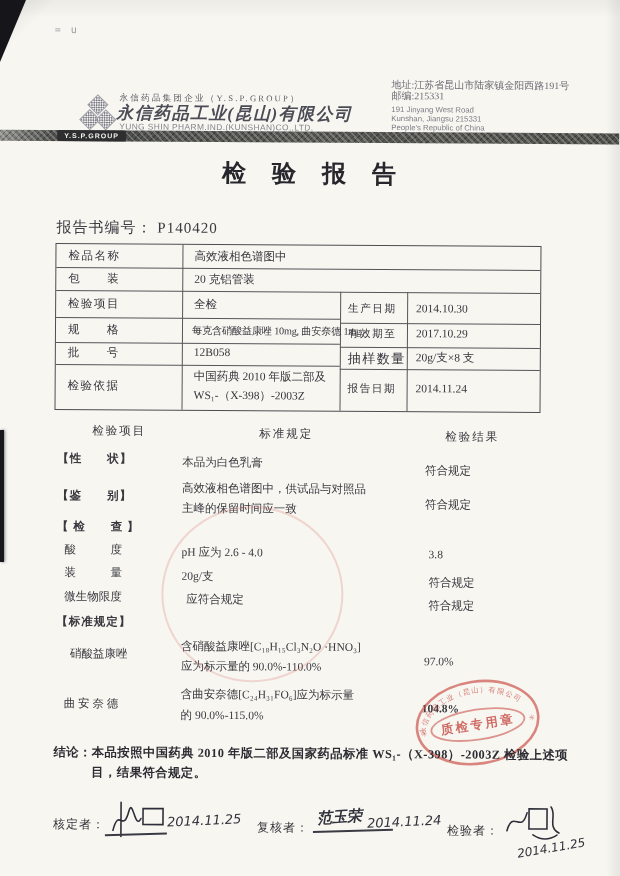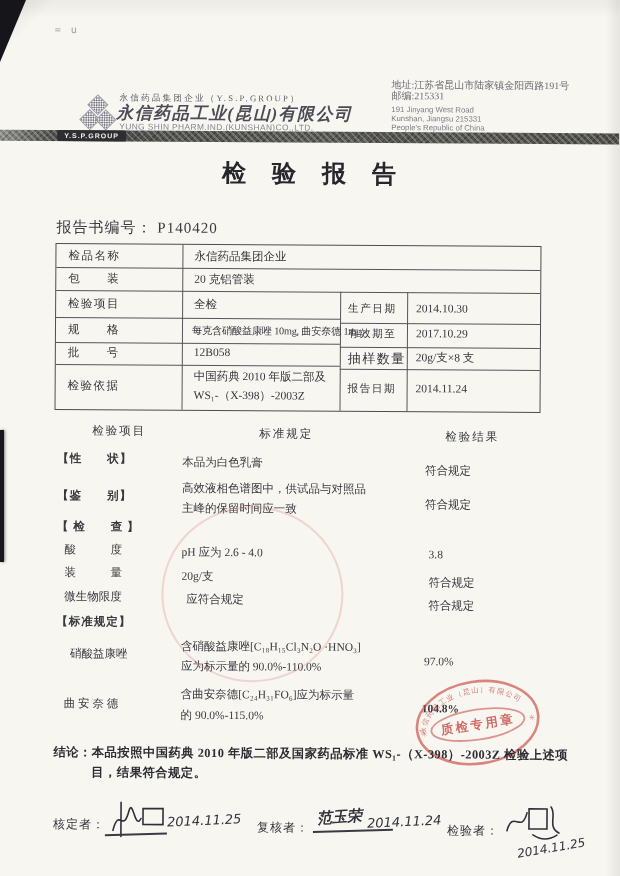--- a/index.html
+++ b/index.html
@@ -110,21 +110,21 @@
       <div class="hl" style="left:0;top:98px;width:284px;"></div>
       <div class="hl" style="left:0;top:120px;width:284px;"></div>
       <div class="hl" style="left:284px;top:77px;width:200px;"></div>
       <div class="hl" style="left:284px;top:101px;width:200px;"></div>
       <div class="hl" style="left:284px;top:123px;width:200px;"></div>
       <div class="vl" style="left:126px;top:0;height:165px;"></div>
       <div class="vl" style="left:284px;top:46px;height:119px;"></div>
       <div class="vl" style="left:351px;top:46px;height:119px;"></div>
 
       <div class="cell lbl" style="left:12px;top:4px;">检品名称</div>
-      <div class="cell" style="left:138px;top:4px;">永信药品集团企业</div>
+      <div class="cell" style="left:138px;top:4px;">高效液相色谱图中</div>
 
       <div class="cell lbl" style="left:12px;top:27px;">包　　装</div>
       <div class="cell" style="left:138px;top:27px;">20 克铝管装</div>
 
       <div class="cell lbl" style="left:12px;top:52px;">检验项目</div>
       <div class="cell" style="left:138px;top:52px;">全检</div>
       <div class="cell lbl" style="left:292px;top:56px;font-size:10.6px;">生产日期</div>
       <div class="cell" style="left:360px;top:56px;">2014.10.30</div>
 
       <div class="cell lbl" style="left:12px;top:78px;">规　　格</div>

